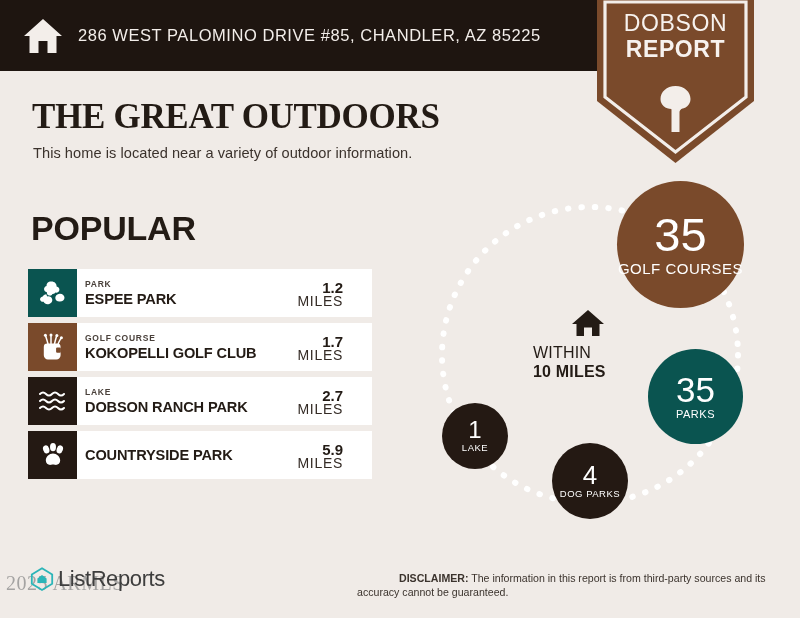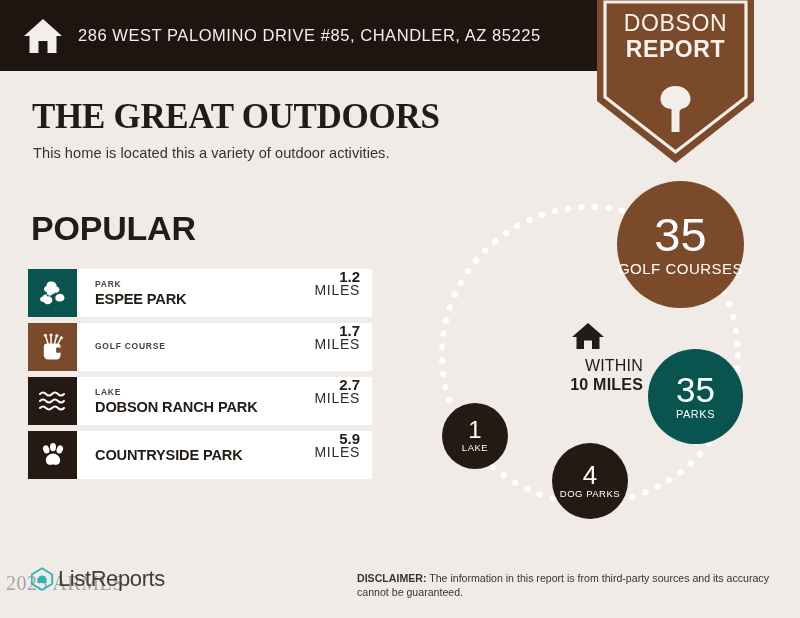--- a/index.html
+++ b/index.html
@@ -56,31 +56,31 @@
   
   #popular-list { position: absolute; left: 28px; top: 269px; width: 344px; }
   .poi-row {
     position: relative; height: 48px; background: #ffffff; margin-bottom: 6px;
     display: flex; align-items: stretch; overflow: hidden;
   }
   .poi-icon-tile {
     width: 49px; flex: 0 0 49px; display: flex; align-items: center; justify-content: center;
   }
   .poi-icon-tile svg { display: block; }
-  .poi-text { flex: 1 1 auto; padding-left: 18px; display: flex; flex-direction: column; justify-content: center; }
+  .poi-text { flex: 1 1 auto; padding-left: 8px; display: flex; flex-direction: column; justify-content: center; }
   .poi-cat {
     font-size: 8.5px; font-weight: 700; letter-spacing: 0.75px; color: #4a413b; text-transform: uppercase;
     line-height: 11px; margin-bottom: 1px;
   }
   .poi-name {
     font-size: 14.6px; font-weight: 700; color: #231b15; letter-spacing: -0.15px; line-height: 16px;
   }
   .poi-dist {
-    flex: 0 0 58px; padding-right: 12px; display: flex; flex-direction: column;
-    align-items: flex-end; 
+    flex: 0 0 58px; padding-right: 29px; display: flex; flex-direction: column;
+    align-items: flex-end; justify-content: center;
   }
   .poi-dist-num { font-size: 15px; font-weight: 700; color: #231b15; line-height: 16px; }
   .poi-dist-unit { font-size: 14px; font-weight: 400; letter-spacing: 0.7px; color: #332a24; line-height: 11px; }
 
   
   #circle-diagram { position: absolute; left: 410px; top: 175px; width: 390px; height: 360px; }
   #dotted-path { position: absolute; left: 0; top: 0; }
   .stat-circle {
     position: absolute; border-radius: 50%;
     display: flex; flex-direction: column; align-items: center; justify-content: center;
@@ -99,21 +99,21 @@
 
   #circle-lake { left: 32px; top: 228px; width: 66px; height: 66px; background: #241913; }
   #circle-lake .stat-num { font-size: 24px; margin-bottom: 1px; }
   #circle-lake .stat-label { font-size: 9.5px; }
 
   #circle-dogparks { left: 142px; top: 268px; width: 76px; height: 76px; background: #241913; }
   #circle-dogparks .stat-num { font-size: 26px; margin-bottom: 1px; }
   #circle-dogparks .stat-label { font-size: 9.5px; }
 
   #center-marker {
-    position: absolute; left: 123px; top: 146px; width: 110px; text-align: right;
+    position: absolute; left: 123px; top: 133px; width: 110px; text-align: left;
   }
   #center-home-icon { display: block; margin: 0 auto 5px auto; }
   #center-line1 { font-size: 16px; color: #231b15; letter-spacing: 0.2px; line-height: 19px; }
   #center-line2 { font-size: 16px; font-weight: 700; color: #231b15; letter-spacing: 0.2px; line-height: 19px; }
 
   
   #footer-logo { position: absolute; left: 29px; top: 566px; display: flex; align-items: center; }
   #footer-logo-mark { display:block; }
   #footer-logo-text {
     font-size: 22px; color: #3e3e3e; letter-spacing: -0.4px; margin-left: 3px;
@@ -121,21 +121,21 @@
   #footer-watermark {
     position: absolute; left: 6px; top: 572px;
     font-family: "Liberation Serif", serif;
     font-size: 20px; color: #8b8b8b; opacity: 0.75; letter-spacing: 0.5px;
     white-space: nowrap; pointer-events: none;
   }
   #disclaimer {
     position: absolute; left: 357px; top: 571px; width: 420px;
     font-size: 10.6px; color: #3b332d; line-height: 14px;
   }
-  #disclaimer-label { font-weight: 700; }
+  #disclaimer-label { font-weight: 700; margin-left: 42px; }
 </style>
 </head>
 <body>
 
 <div id="header-bar">
   <svg id="header-home-icon" viewBox="0 0 42 40">
     <path d="M21 3 L40 20 L34.5 20 L34.5 37 L25.5 37 L25.5 25 L16.5 25 L16.5 37 L7.5 37 L7.5 20 L2 20 Z" fill="#f3eeea"></path>
   </svg>
   <div id="header-address">286 WEST PALOMINO DRIVE #85, CHANDLER, AZ 85225</div>
 </div>
@@ -149,21 +149,21 @@
       <path d="M-0.5,4 L-9,-6 M0.5,6 L9,-4" stroke="#f3eeea" stroke-width="1.6" fill="none"></path>
     </g>
   </svg>
   <div id="badge-text-wrap">
     <div id="badge-line1">DOBSON</div>
     <div id="badge-line2">REPORT</div>
   </div>
 </div>
 
 <div id="page-title">THE GREAT OUTDOORS</div>
-<div id="page-subtitle">This home is located this a variety of outdoor activities.</div>
+<div id="page-subtitle">This home is located near a variety of outdoor information.</div>
 <div id="popular-heading">POPULAR</div>
 
 <div id="popular-list">
 
   <div class="poi-row">
     <div class="poi-icon-tile" style="background:#0a5450">
       <svg width="28" height="26" viewBox="0 0 28 26">
         <path d="M12.5 1.5c3.1 0 5.3 2.2 5.1 5 1.9.3 3 1.7 2.8 3.4-.2 1.8-1.9 3-3.9 2.7-.6 1-1.8 1.6-3.1 1.4-.4 1.1-1.6 1.8-2.9 1.6-1.8-.3-2.9-1.8-2.6-3.4-1.9-.3-3.1-1.9-2.8-3.7.2-1.3 1.2-2.3 2.5-2.6-.3-2.6 1.7-4.6 4.9-4.4z" fill="#fff"></path>
         <path d="M20.5 12.5c3 0 5 2 5 4.6 0 2.6-2.1 4.5-5 4.5-1.4 0-2.7-.5-3.6-1.3-.9 1.1-2.3 1.8-3.9 1.8-1.6 0-3-.7-3.9-1.8-.8.8-2 1.2-3.2 1.2-2.6 0-4.4-1.7-4.4-4 0-1.5.8-2.8 2-3.5" fill="none" stroke="#fff" stroke-width="0"></path>
         <path d="M8.2 16.4c2.6-.5 4.6.9 5 2.9.5 2.4-1.2 4.5-3.9 4.9-2.2.3-4-.7-4.7-2.4-1.7.3-3.2-.5-3.5-2-.3-1.6.8-3 2.6-3.3.5-1.3 1.9-2.2 3.6-2.3z" fill="#fff"></path>
@@ -194,20 +194,21 @@
           <circle cx="11" cy="2.1" r="1.5"></circle>
           <circle cx="16.9" cy="2.6" r="1.5"></circle>
           <circle cx="21.4" cy="4.8" r="1.5"></circle>
         </g>
         <path d="M7.2 10.5 h10 a3.4 3.4 0 0 1 3.4 3.4 v8.3 a4.2 4.2 0 0 1 -4.2 4.2 h-8.4 a4.2 4.2 0 0 1 -4.2 -4.2 v-8.3 a3.4 3.4 0 0 1 3.4 -3.4 z" fill="#fff"></path>
         <rect x="16.1" y="14.4" width="4.8" height="5.4" rx="1.1" fill="#7a4a2b"></rect>
       </svg>
     </div>
     <div class="poi-text">
       <div class="poi-cat">GOLF COURSE</div>
+      <div class="poi-name">KOKOPELLI GOLF CLUB</div>
     </div>
     <div class="poi-dist">
       <div class="poi-dist-num">1.7</div>
       <div class="poi-dist-unit">MILES</div>
     </div>
   </div>
 
   <div class="poi-row">
     <div class="poi-icon-tile" style="background:#241913">
       <svg width="30" height="22" viewBox="0 0 30 22">

